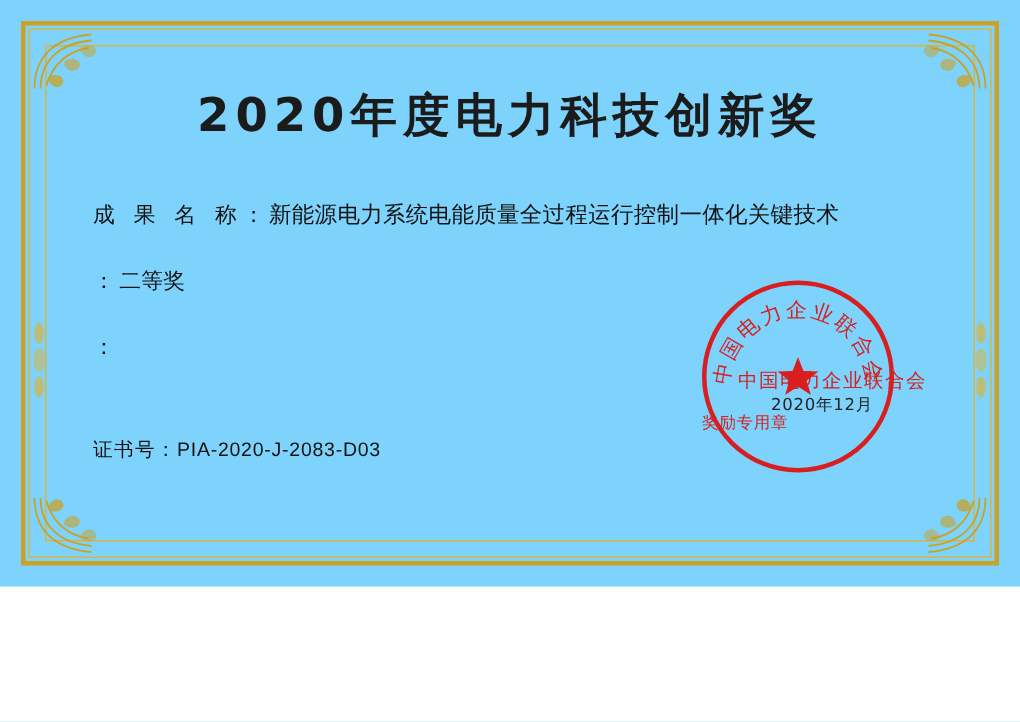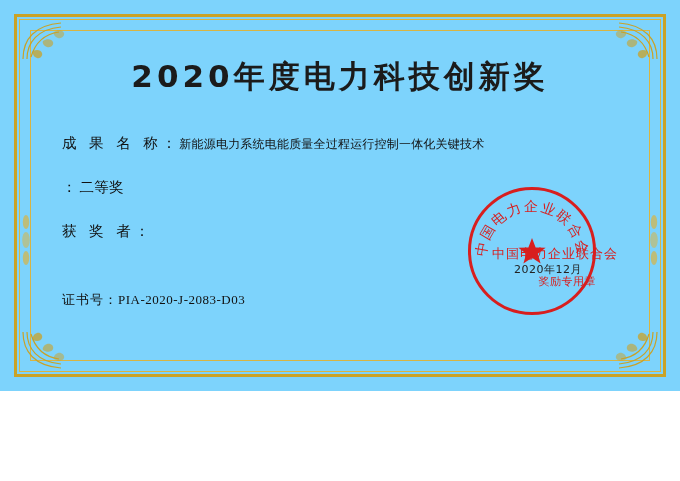--- a/index.html
+++ b/index.html
@@ -120,29 +120,29 @@
     white-space: nowrap;
     letter-spacing: 4px;
   }
   .field-colon {
     margin: 0 1px 0 0;
   }
   .field-value {
     margin-left: 2px;
     letter-spacing: 0.2px;
   }
-  .field-row.result .field-value { font-size: 12px; }
+  .field-row.result .field-value { font-size: 15px; }
 
   .cert-number {
     position: absolute;
     left: 22px;
     bottom: 42px;
     font-size: 13px;
     color: #111;
-    font-family: Liberation Serif, serif;
+    font-family: Liberation Sans, sans-serif;
     letter-spacing: 0.5px;
     white-space: nowrap;
   }
   .cert-number .cn-label { letter-spacing: 1px; }
 
   
   .seal {
     position: absolute;
     right: 44px;
     bottom: 36px;
@@ -169,21 +169,21 @@
   .seal-arc-top {
     position: absolute;
     inset: 0;
   }
   .seal-arc-top svg { width: 100%; height: 100%; display: block; }
   .seal-bottom-text {
     position: absolute;
     left: 0;
     right: 0;
     bottom: 26px;
-    text-align: right;
+    text-align: left;
     color: #d81e1e;
     font-size: 11px;
     letter-spacing: 0.5px;
     font-family: "DejaVu Sans", "Liberation Sans", sans-serif;
   }
 
   .seal-org {
     position: absolute;
     right: 22px;
     bottom: 88px;
@@ -282,21 +282,20 @@
         <span class="field-colon">：</span>
         <span class="field-value">新能源电力系统电能质量全过程运行控制一体化关键技术</span>
       </div>
 
       <div class="field-row">
         <span class="field-colon">：</span>
         <span class="field-value">二等奖</span>
       </div>
 
       <div class="field-row">
-        <span class="field-label">获  奖  者</span>
         <span class="field-colon">：</span>
       </div>
 
     </div>
 
     <div class="cert-number">
       <span class="cn-label">证书号：</span><span class="cn-value">PIA-2020-J-2083-D03</span>
     </div>
 
     <div class="seal-org">中国电力企业联合会</div>

